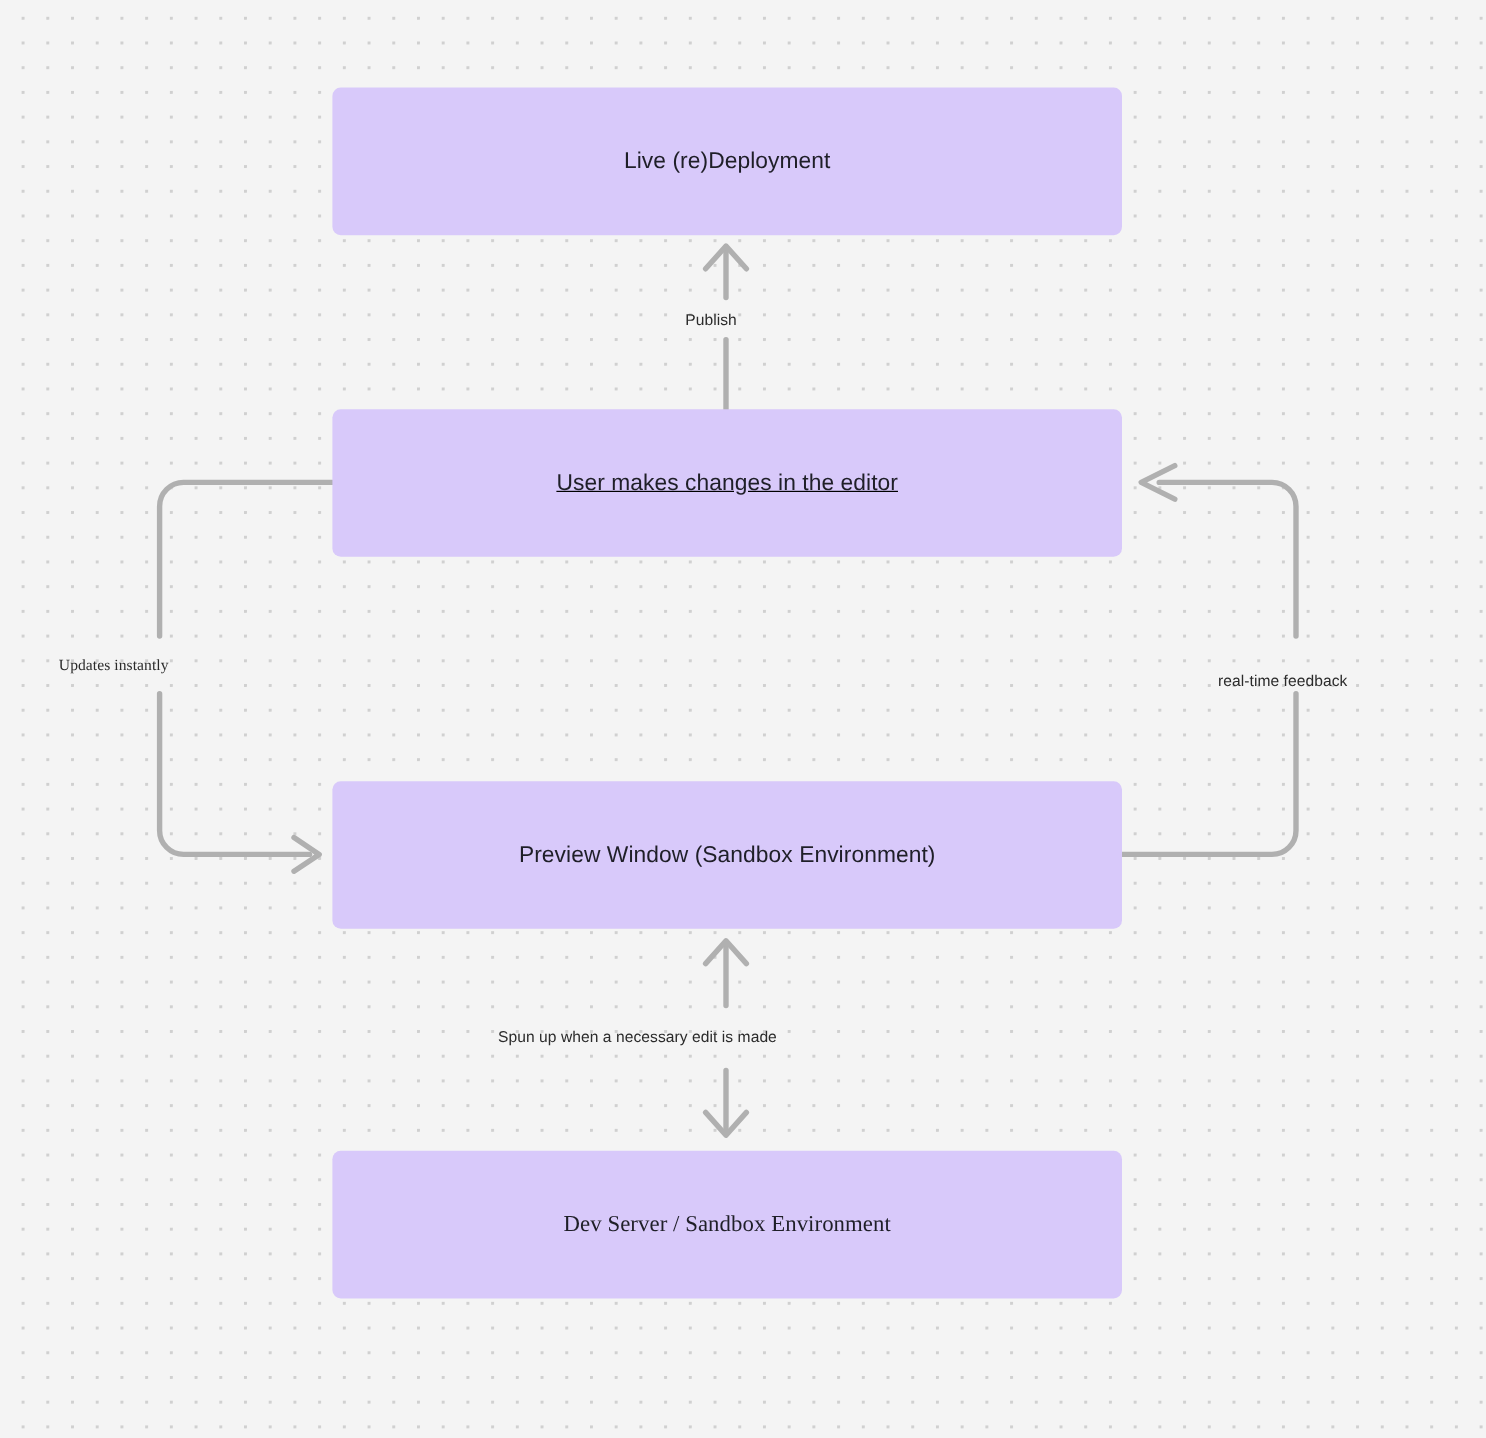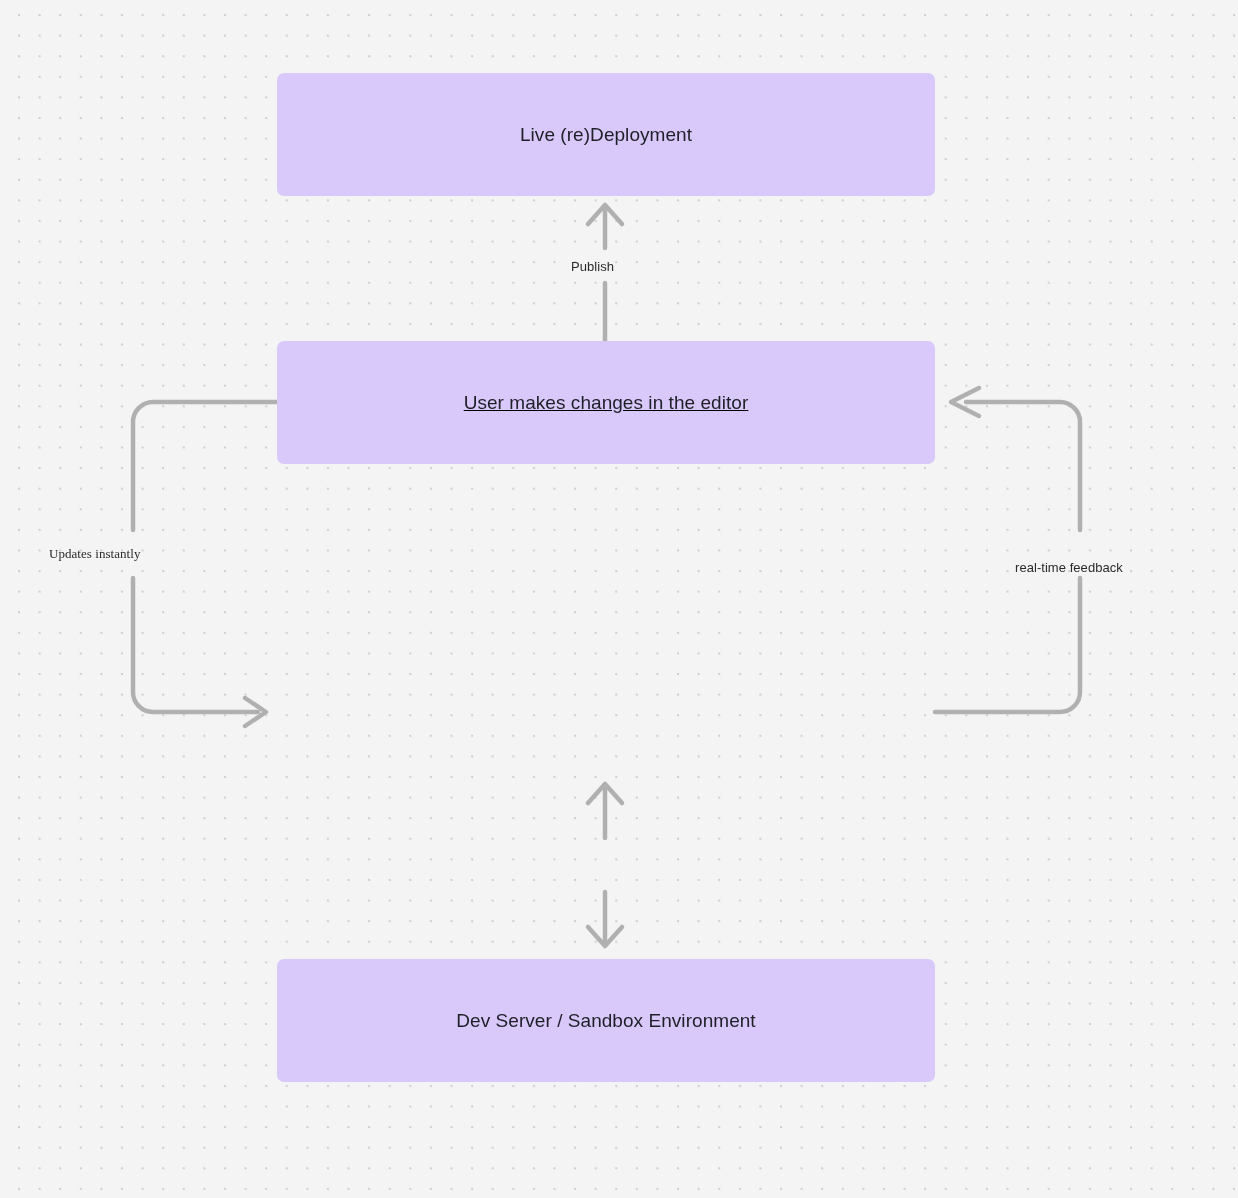--- a/index.html
+++ b/index.html
@@ -56,21 +56,21 @@
     font-size: 13px;
     color: #2b2b2b;
     white-space: nowrap;
     letter-spacing: 0.05px;
   }
 
   
   #node-live        { left: 277px; top: 73px;  width: 658px; height: 123px; }
   #node-editor      { left: 277px; top: 341px; width: 658px; height: 123px; text-decoration: underline; }
   #node-preview     { left: 277px; top: 651px; width: 658px; height: 123px; }
-  #node-devserver   { left: 277px; top: 959px; width: 658px; height: 123px; }
+  #node-devserver   { left: 277px; top: 959px; width: 658px; height: 123px; font-family: Liberation Serif, serif; }
 
   
   #label-publish     { left: 571px;  top: 259px; }
   #label-updates     { left: 49px;   top: 546px; font-family: Liberation Serif, serif; }
   #label-feedback    { left: 987px;  top: 560px; margin-left: 28px; }
   #label-spun        { left: 415px;  top: 856px; }
 </style>
 </head>
 <body>
 
@@ -111,25 +111,29 @@
   </svg>
 
   <div class="node" id="node-live">
     <span class="node-label">Live (re)Deployment</span>
   </div>
 
   <div class="node" id="node-editor">
     <span class="node-label">User makes changes in the editor</span>
   </div>
 
+  <div class="node" id="node-preview">
+    <span class="node-label">Preview Window (Sandbox Environment)</span>
+  </div>
 
   <div class="node" id="node-devserver">
     <span class="node-label">Dev Server / Sandbox Environment</span>
   </div>
 
   <div class="edge-label" id="label-publish">Publish</div>
 
   <div class="edge-label" id="label-updates">Updates instantly</div>
 
   <div class="edge-label" id="label-feedback">real-time feedback</div>
 
+  <div class="edge-label" id="label-spun">Spun up when a necessary edit is made</div>
 
 </div>
 
 </body></html>

